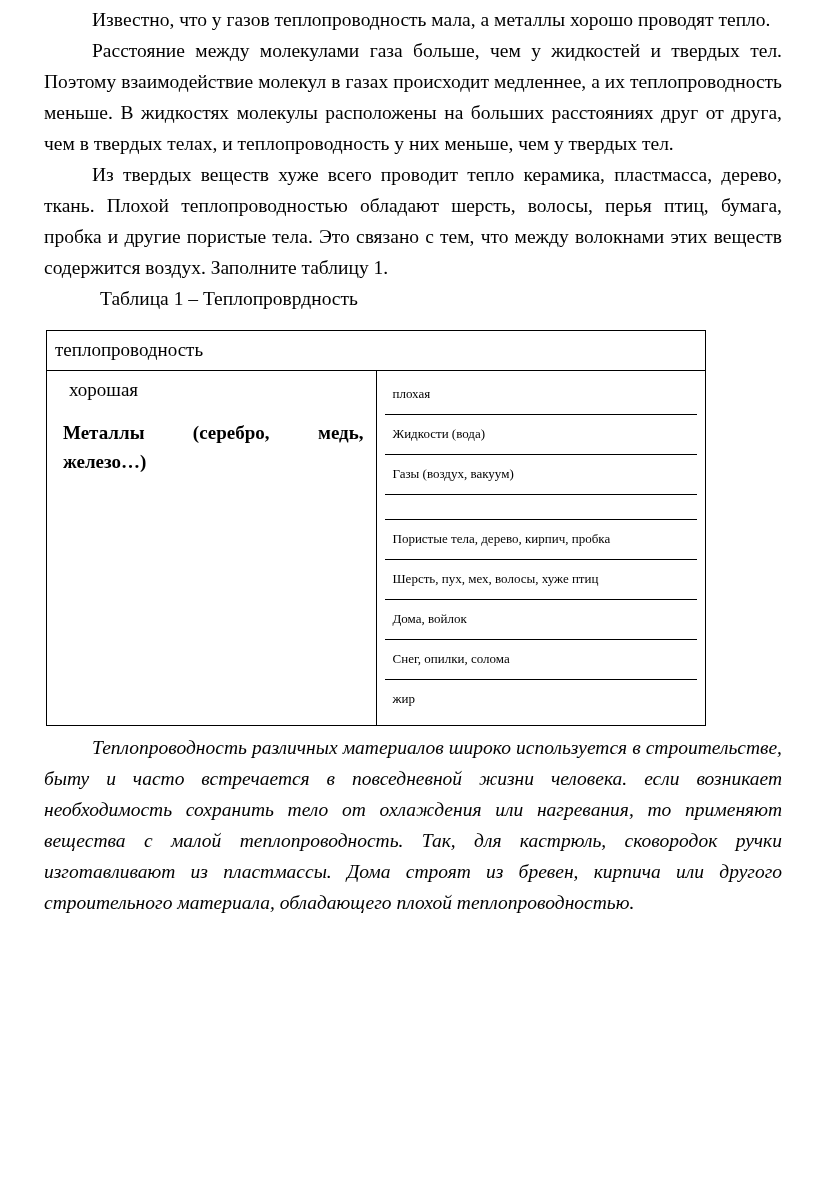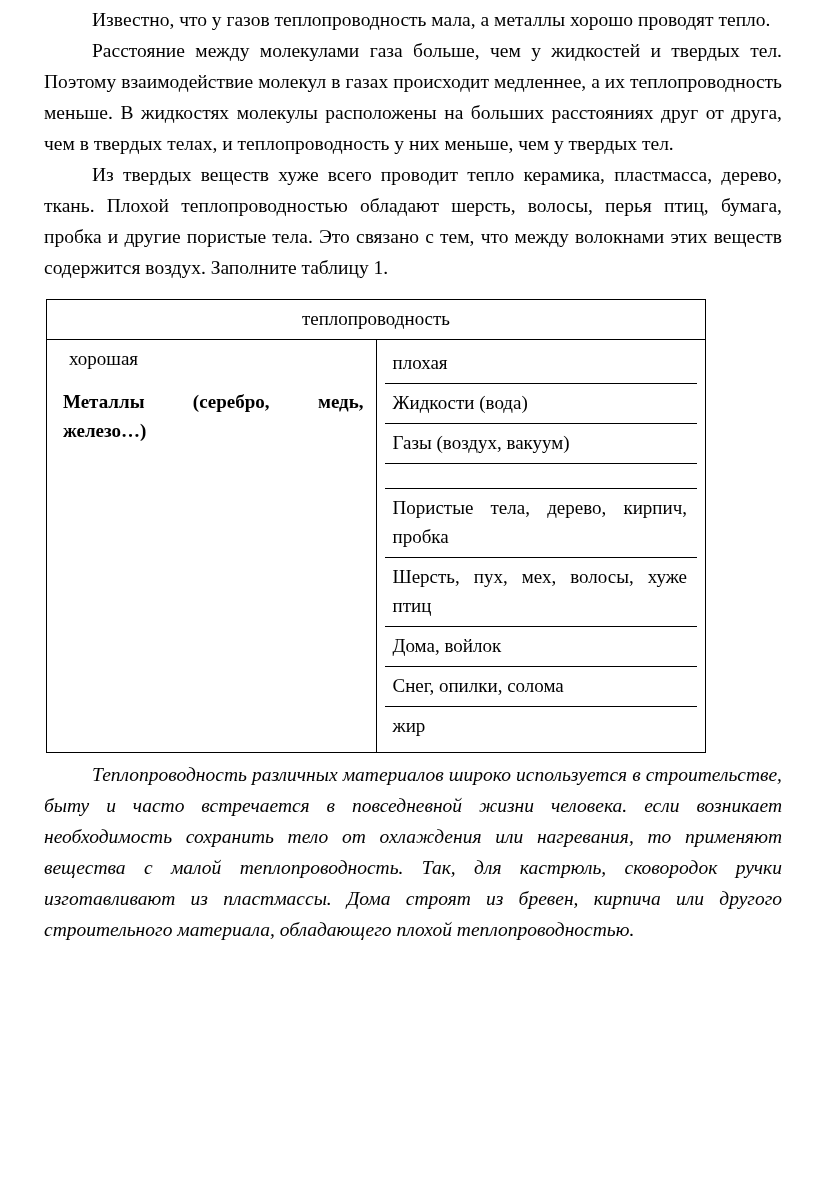--- a/index.html
+++ b/index.html
@@ -47,21 +47,21 @@
     table-layout: fixed;
   }
   table.tbl td {
     border: 1px solid #000000;
     vertical-align: top;
     font-size: 19px;
     line-height: 29px;
     padding: 4px 8px 6px 8px;
   }
   td.head {
-    text-align: center;
+    text-align: left;
     border-left: 1px solid #000;
     border-right: 1px solid #000;
     border-top: 1px solid #000;
     border-bottom: none;
     padding-top: 6px;
     padding-bottom: 8px;
   }
   td.left-col {
     border-top: none;
     border-right: 1px solid #000;
@@ -69,21 +69,21 @@
     margin-top: 32px;
   }
   td.right-col {
     border-top: none;
     border-left: none;
     padding: 0;
   }
   td.right-col .rc-cell {
     border-bottom: 1px solid #000;
     padding: 4px 10px 6px 8px;
-    font-size: 19px;
+    font-size: 13px;
     line-height: 29px;
     text-align: justify;
   }
   td.right-col .rc-cell:last-child {
     border-bottom: none;
   }
   .left-item {
     font-size: 19px;
     line-height: 29px;
   }
@@ -107,20 +107,21 @@
 </style>
 </head>
 <body>
 
 <div class="page">
 
   <p class="para">Известно, что у газов теплопроводность мала, а металлы хорошо проводят тепло.</p>
   <p class="para">Расстояние между молекулами газа больше, чем у жидкостей и твердых тел. Поэтому взаимодействие молекул в газах происходит медленнее, а их теплопроводность меньше. В жидкостях молекулы расположены на больших расстояниях друг от друга, чем в твердых телах, и теплопроводность у них меньше, чем у твердых тел.</p>
   <p class="para">Из твердых веществ хуже всего проводит тепло керамика, пластмасса, дерево, ткань. Плохой теплопроводностью обладают шерсть, волосы, перья птиц, бумага, пробка и другие пористые тела. Это связано с тем, что между волокнами этих веществ содержится воздух. Заполните таблицу 1.</p>
 
+  <p class="caption">Таблица 1 – Теплопроврдность</p>
 
   <div class="table-wrap">
     <table class="tbl">
       <tbody>
           <tr>
         <td class="head" colspan="2">теплопроводность</td>
       </tr>
       <tr>
         <td class="left-col">
           <div class="left-item first">хорошая</div>

